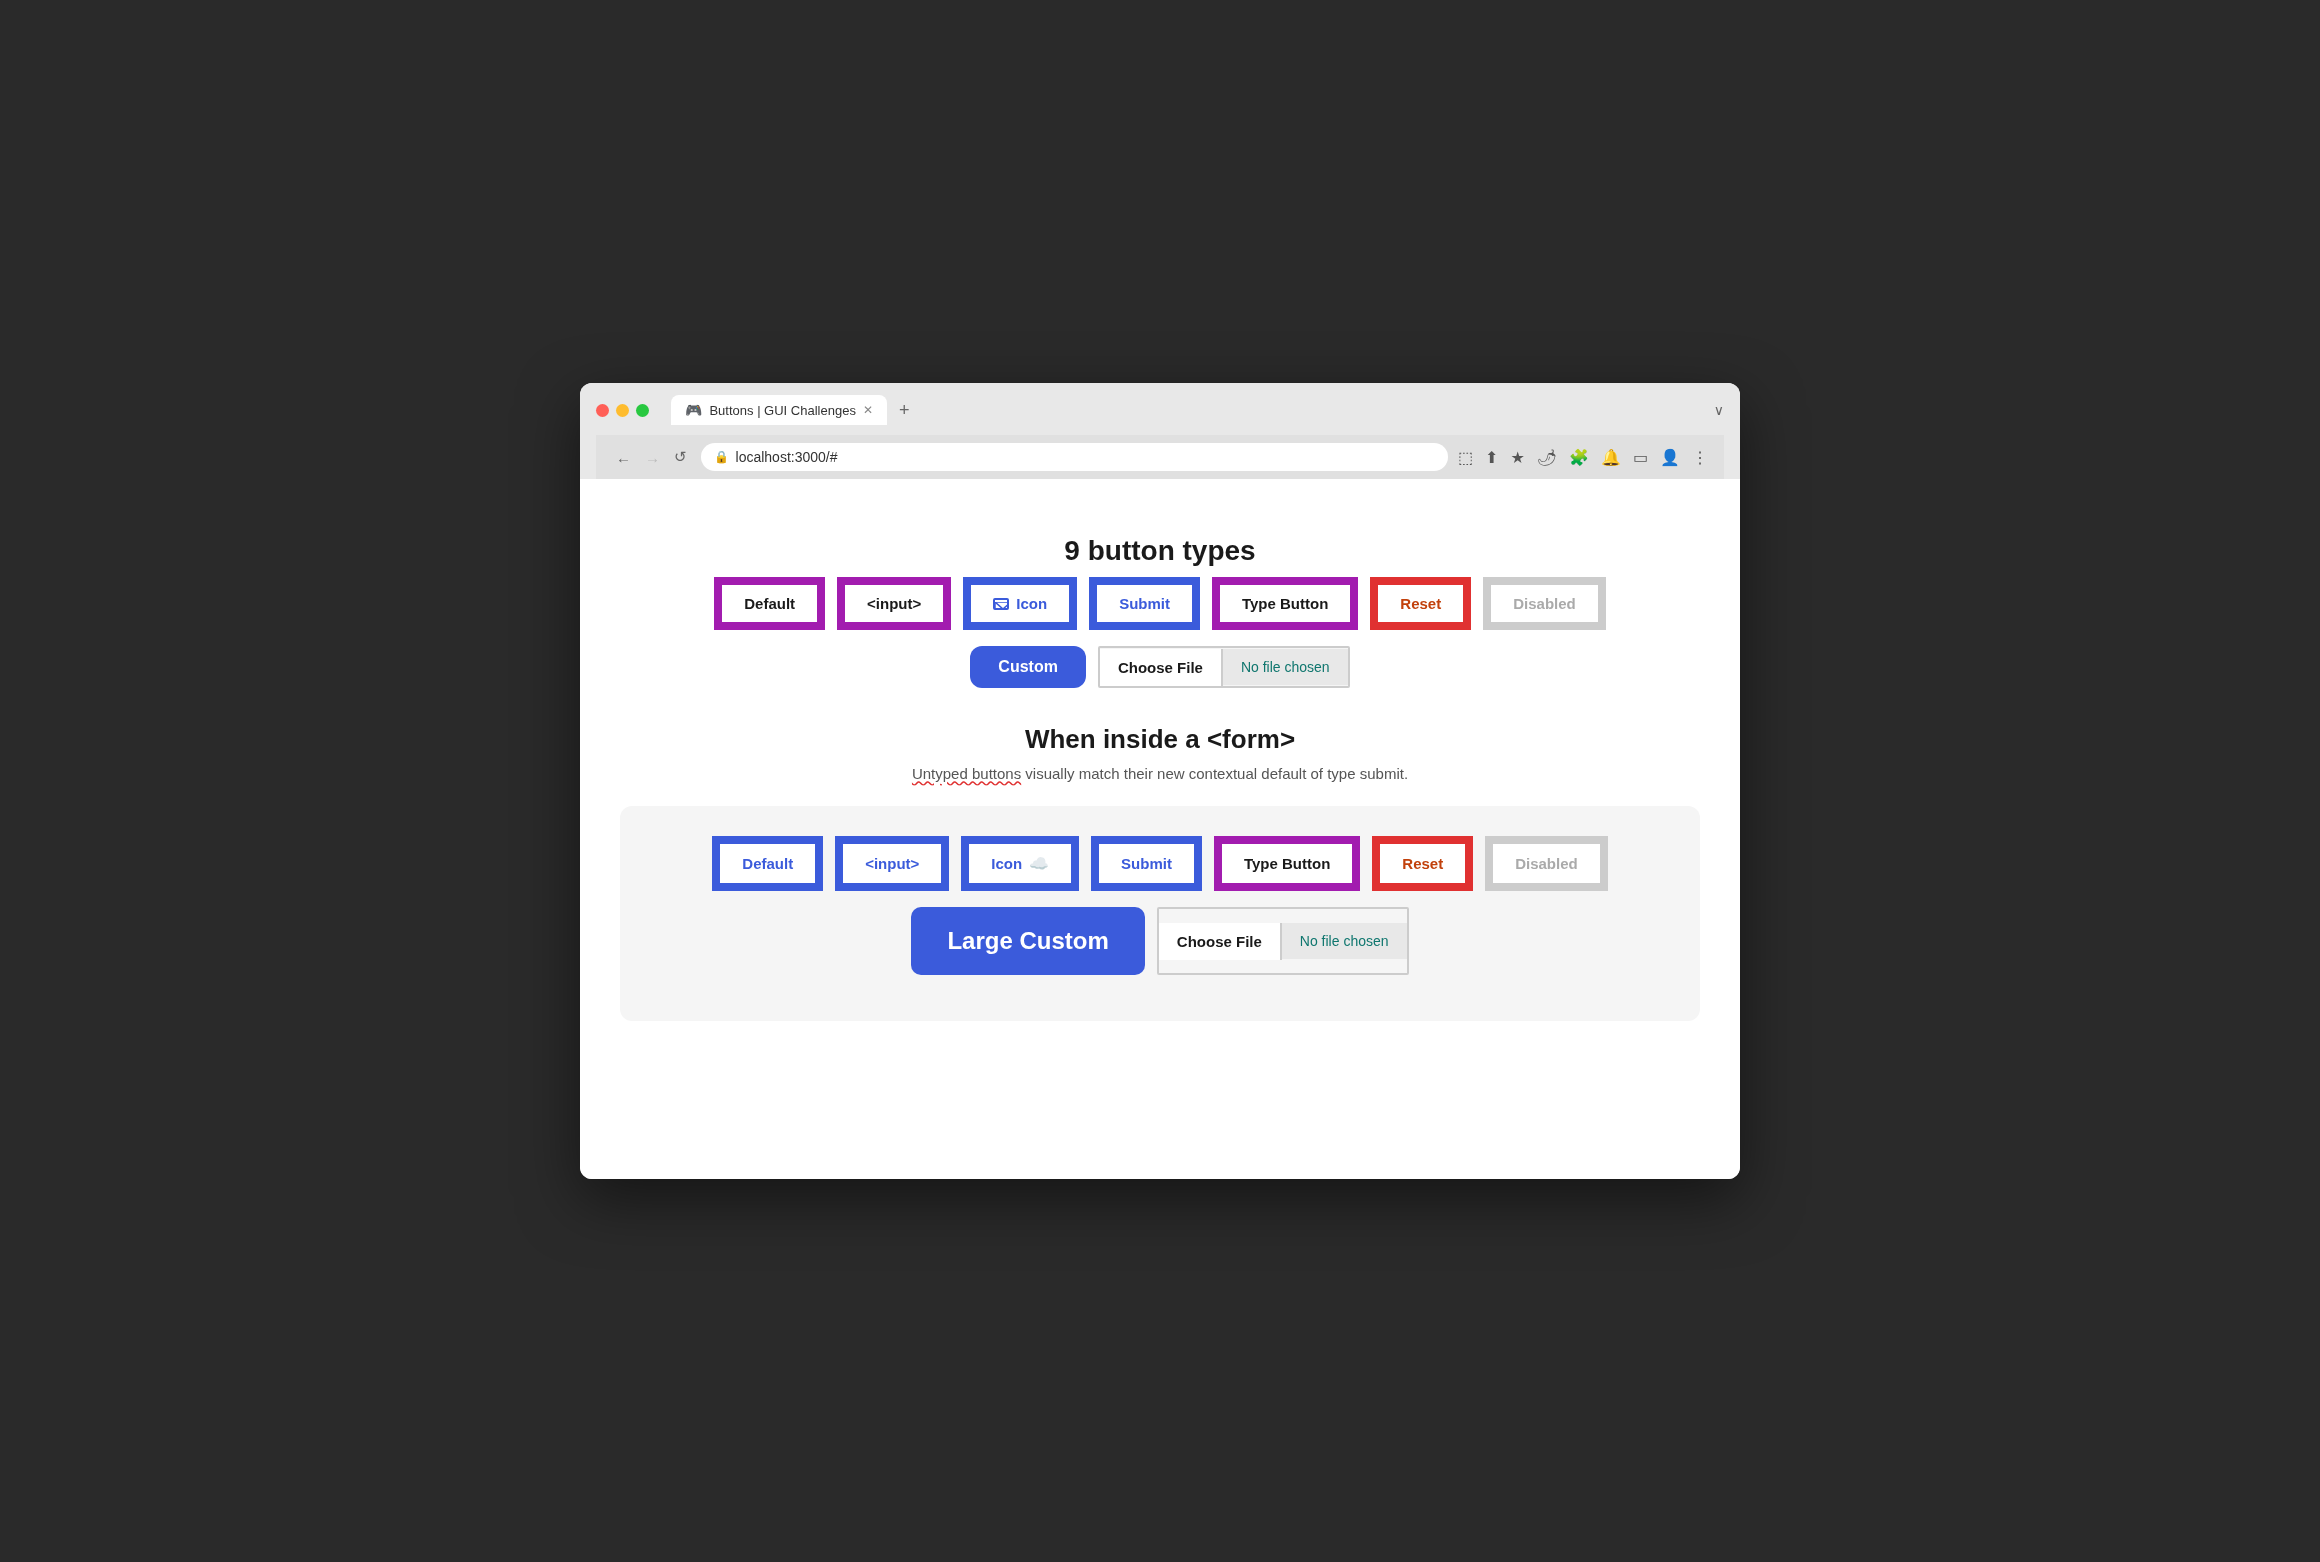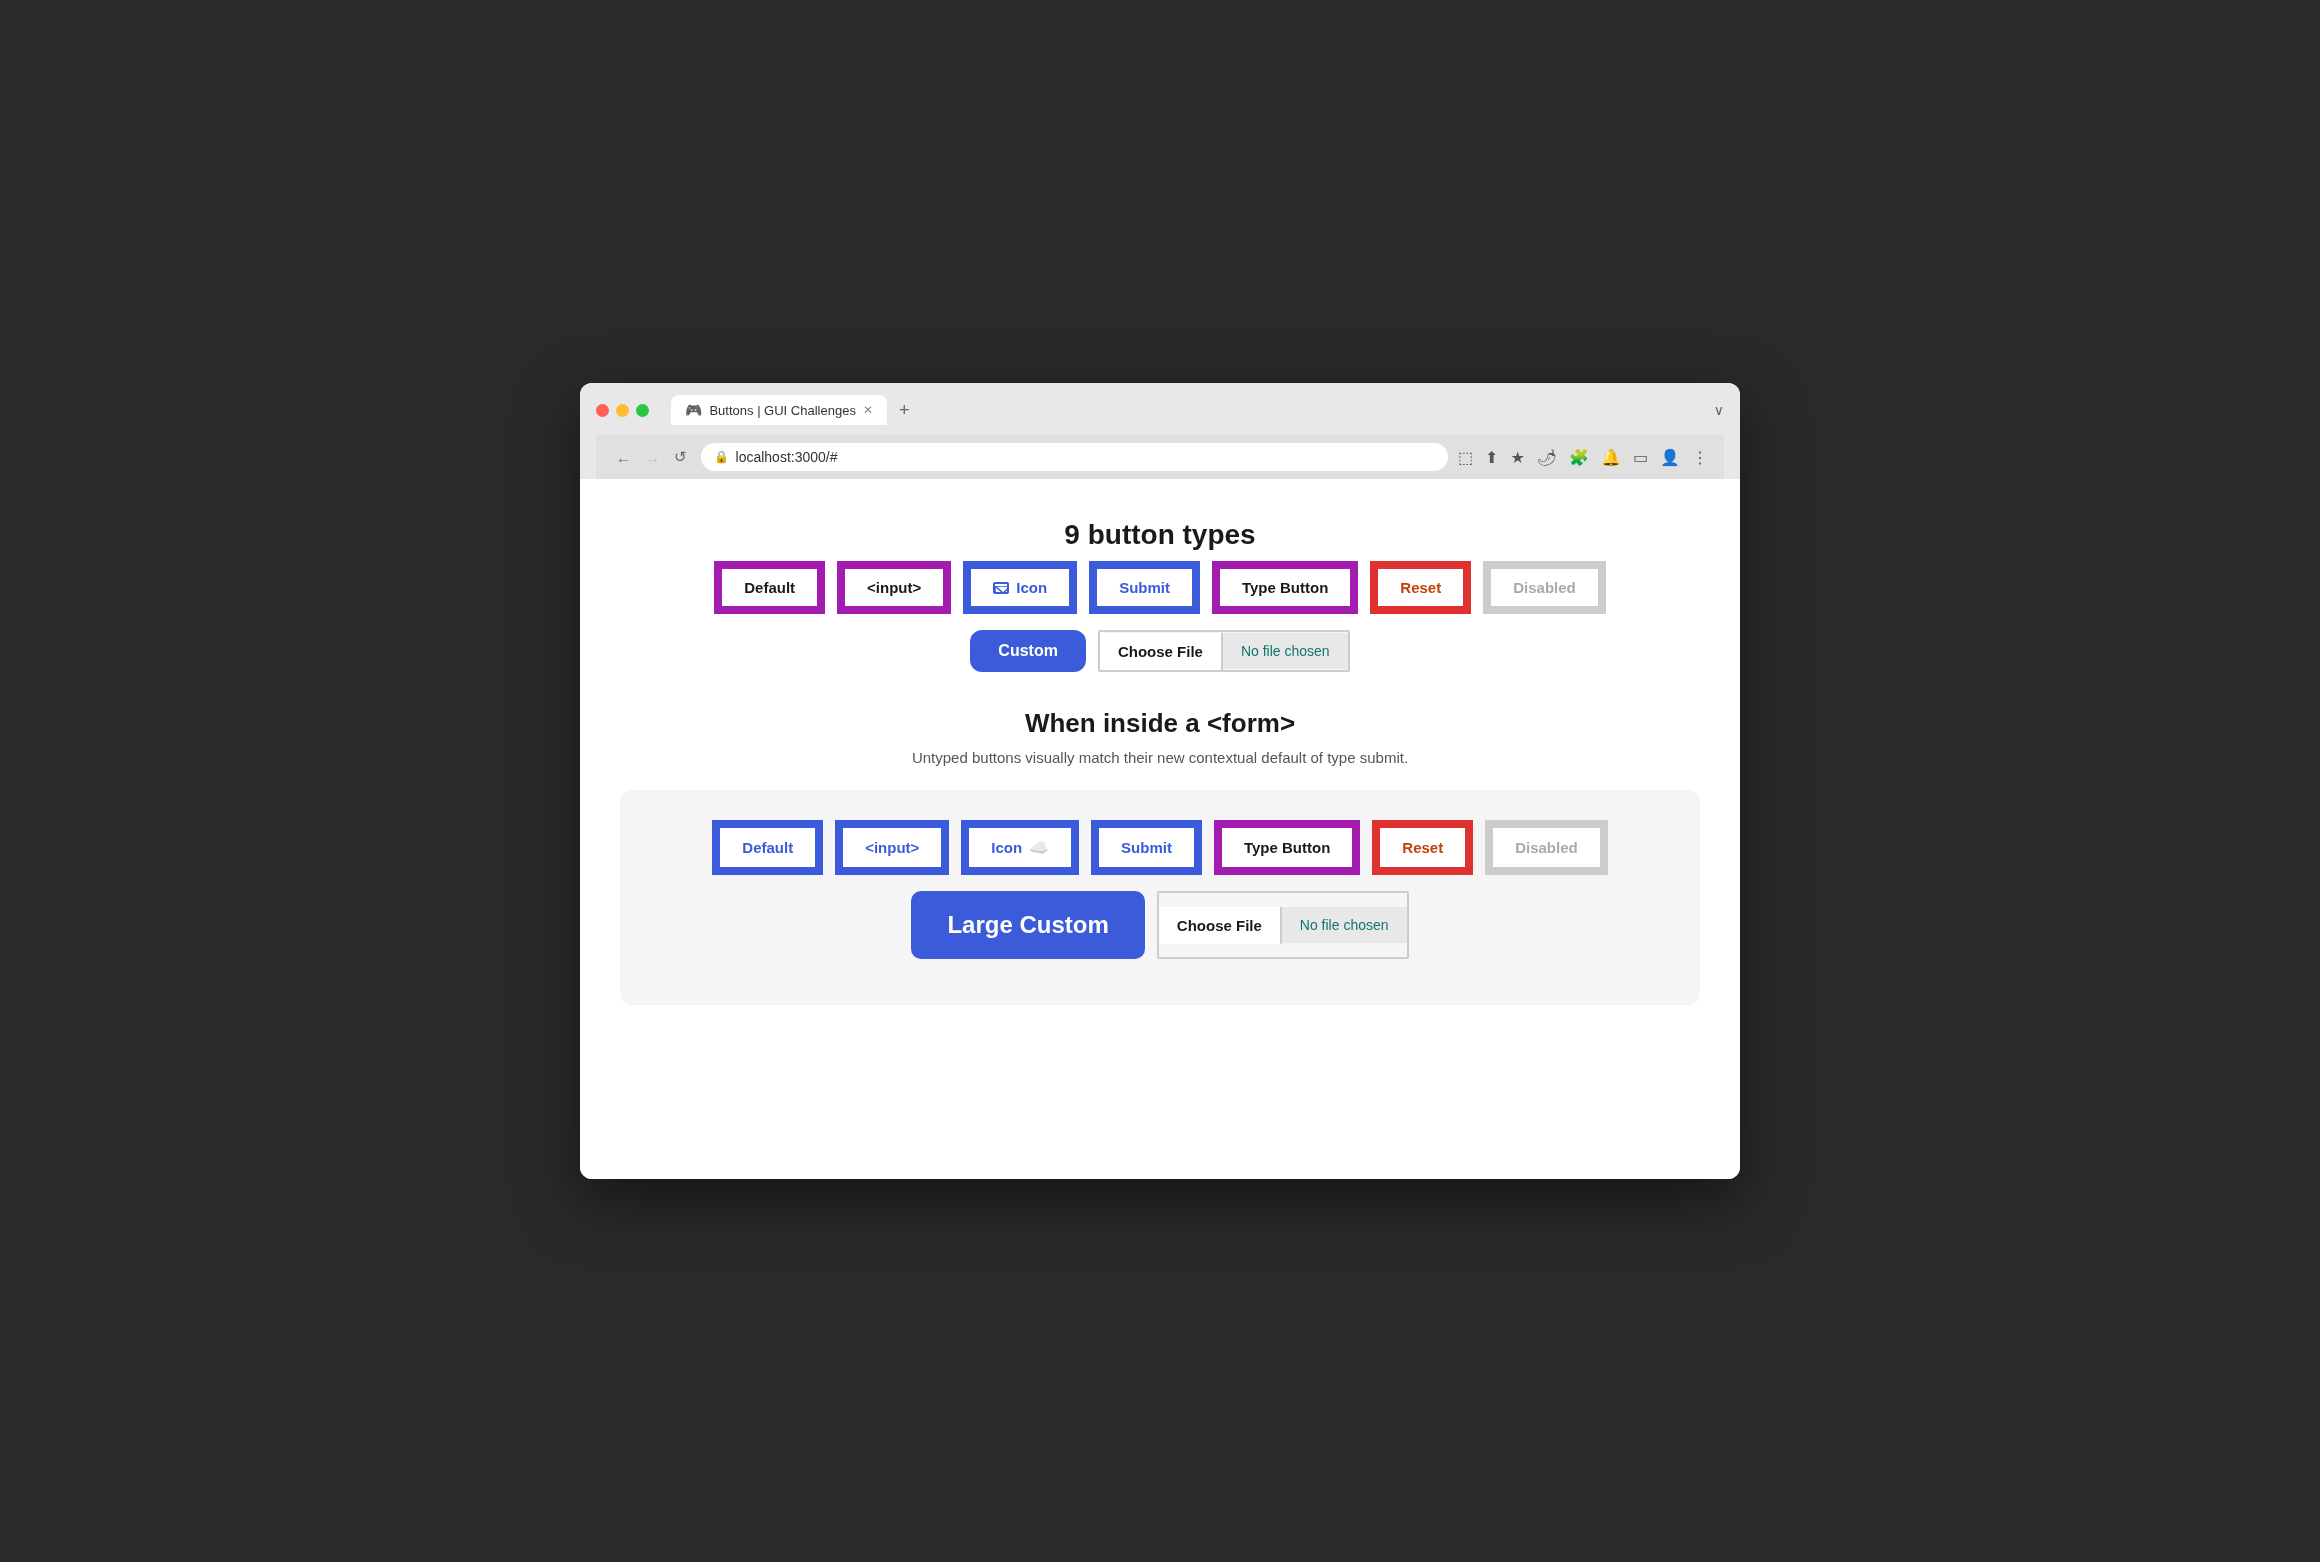--- a/index.html
+++ b/index.html
@@ -142,21 +142,21 @@
       display: flex;
       gap: 12px;
       align-items: center;
       color: #555;
       font-size: 16px;
     }
 
     
     .page-content {
       background: white;
-      padding: 40px 30px;
+      padding: 56px 30px;
       min-height: 700px;
     }
 
     .page-title {
       text-align: center;
       font-size: 28px;
       font-weight: 700;
       color: #1a1a1a;
       margin-bottom: 10px;
     }
@@ -270,20 +270,21 @@
     }
 
     .section-subtitle {
       text-align: center;
       font-size: 15px;
       color: #555;
       margin-bottom: 24px;
     }
 
     .section-subtitle .underline-squiggle {
+      text-decoration: underline;
       text-decoration-style: wavy;
       text-decoration-color: #e03131;
     }
 
     
     .form-section {
       background: #f5f5f5;
       border-radius: 12px;
       padding: 30px 24px;
       margin: 0 10px;

